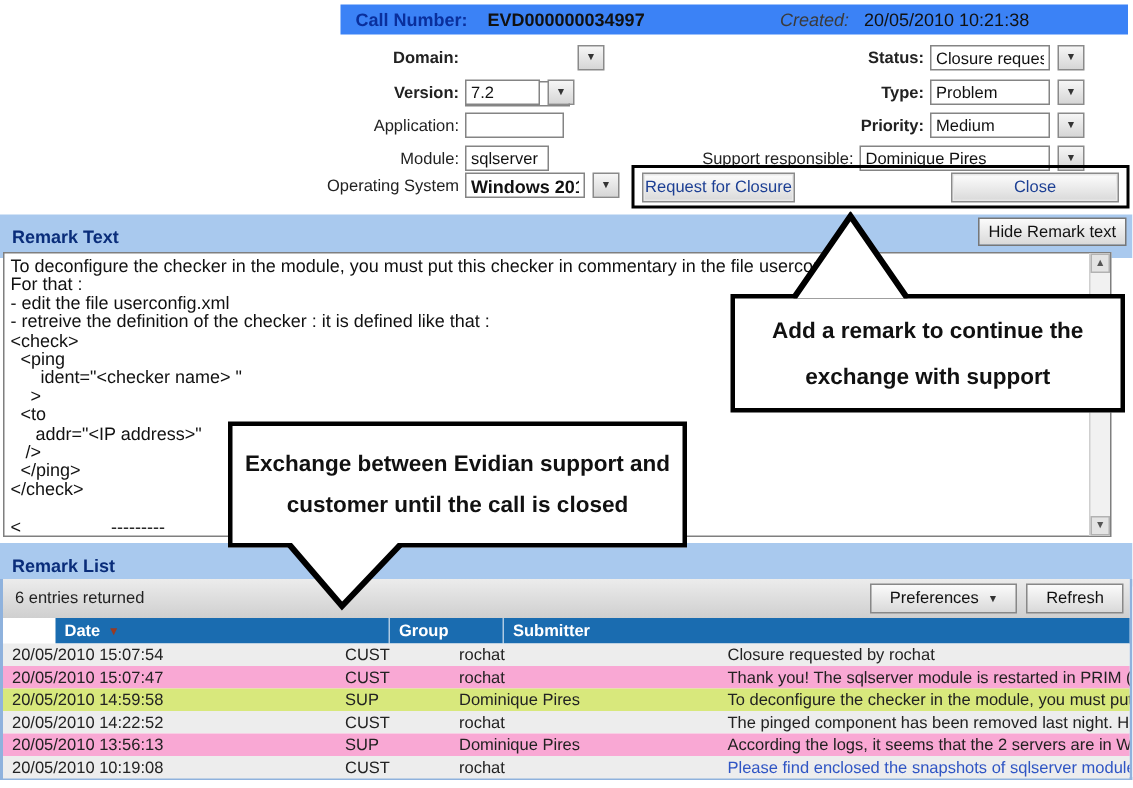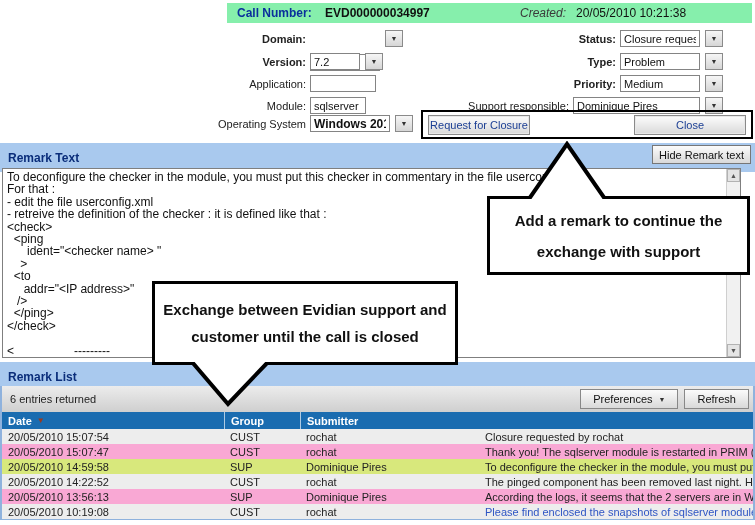--- a/index.html
+++ b/index.html
@@ -1,20 +1,20 @@
 <!DOCTYPE html>
 <html><head>
 <meta charset="utf-8">
 <style>
   * { margin:0; padding:0; box-sizing:border-box; }
   html,body { width:755px; height:525px; }
   body { position:relative; background:#fff; font-family:"Liberation Sans",sans-serif; overflow:hidden; }
 
   
-  .call-bar { position:absolute; left:227px; top:3px; width:525px; height:20px; background:#86efac; font-size:12px; }
+  .call-bar { position:absolute; left:227px; top:3px; width:525px; height:20px; background:#3b82f6; font-size:12px; }
   .cn-label { position:absolute; left:10px; top:3px; font-weight:bold; color:#0a2f9c; }
   .cn-value { position:absolute; left:98px; top:3px; font-weight:bold; color:#111; }
   .cr-label { position:absolute; left:293px; top:3px; font-style:italic; color:#3a3a3a; }
   .cr-value { position:absolute; left:349px; top:3px; color:#111; }
 
   
   .frow { position:absolute; height:19px; display:flex; align-items:center; font-size:11px; }
   .flabel { display:inline-block; text-align:right; color:#222; padding-right:4px; white-space:nowrap; }
   .flabel.b { font-weight:bold; }
   .finput { height:17px; border:1px solid #848484; font-size:11px; padding:1px 3px; color:#111; background:#fff; font-family:"Liberation Sans",sans-serif; }
@@ -46,21 +46,21 @@
   .callout-arrow { position:absolute; z-index:31; }
 
   
   .list-frame { position:absolute; left:0; top:386px; width:755px; height:134px; border:2px solid #8fb2dd; border-top:none; background:#fff; }
   .toolbar { height:26px; background:linear-gradient(#ececec,#cfcfcf); display:flex; align-items:center; font-size:11px; color:#222; padding:0 4px; }
   .toolbar .count { margin-left:4px; }
   .toolbar .spacer { flex:1; }
   .gbtn { height:20px; border:1px solid #888; background:linear-gradient(#fbfbfb,#d9d9d9); font-size:11px; color:#111; padding:0 12px; margin-left:6px; display:flex; align-items:center; font-family:"Liberation Sans",sans-serif; }
   .gbtn .arr { font-size:7px; margin-left:6px; color:#333; }
 
-  .lh { display:grid; grid-template-columns:222px 76px 179px 1fr; background:#1a6cb0; color:#fff; font-weight:bold; font-size:11px; height:17px; align-items:center; }
+  .lh { display:grid; grid-template-columns:222px 76px 179px 1fr; background:#1a6cb0; color:#fff; font-weight:bold; font-size:11px; height:17px; align-items:center;margin-left:35px; }
   .lh > div { padding-left:6px; white-space:nowrap; overflow:hidden; height:100%; display:flex; align-items:center; }
   .lh > div + div { border-left:1px solid rgba(255,255,255,.65); }
   .sort-ico { font-size:8px; color:#993a21; margin-left:5px; }
 
   .lr { display:grid; grid-template-columns:222px 76px 179px 1fr; font-size:11px; height:15px; align-items:center; color:#222; background:#f9a8d4; }
   .lr > div { padding-left:6px; white-space:nowrap; overflow:hidden; }
   .lr.alt { background:#ededed; }
   .lr.hl { background:#d8e87c; }
   .link-desc { color:#2f55c4; }
 </style>

